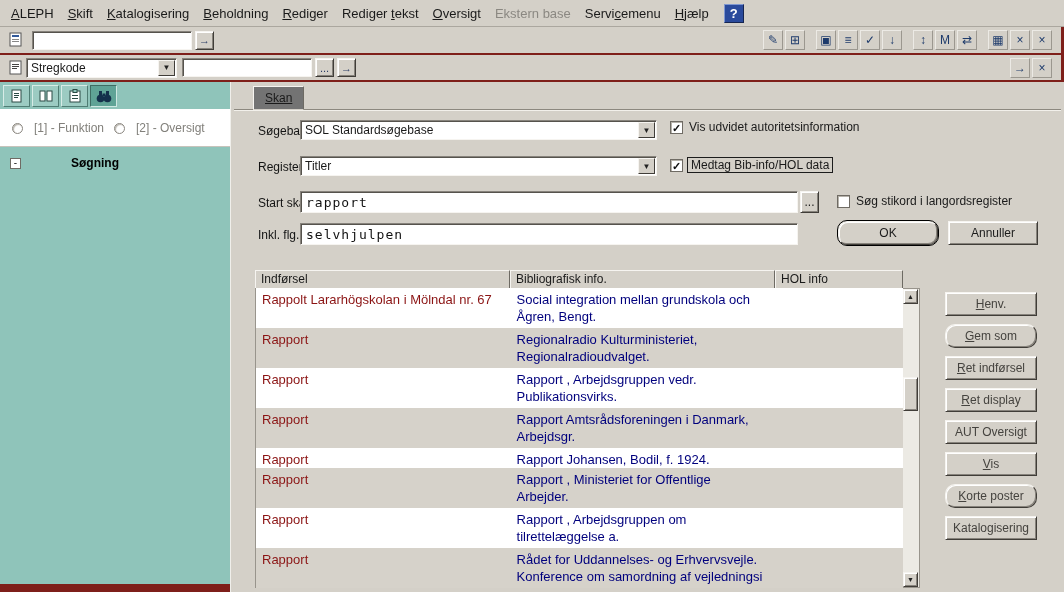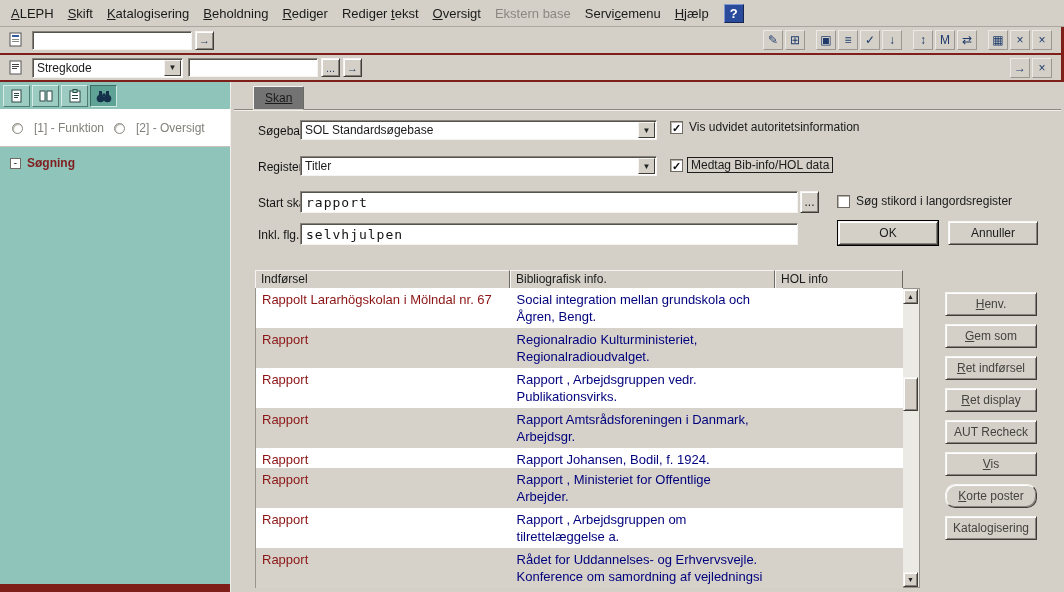--- a/index.html
+++ b/index.html
@@ -37,41 +37,41 @@
   .tbicon { width:20px; height:20px; margin-left:2px; background:#d4d0c8;
     border:1px solid; border-color:#eceae5 #9b978f #9b978f #eceae5;
     display:flex; align-items:center; justify-content:center; font-size:12px; color:#1d3a6b; }
   .tbicon.gap { margin-left:11px; }
   .combo { height:20px; background:#fff; border:1px solid; border-color:#87837c #f6f4f0 #f6f4f0 #87837c;
     box-shadow:inset 1px 1px 0 #56534d; display:flex; align-items:center; }
   .combo-value { flex:1; font-size:12px; padding-left:4px; white-space:nowrap; overflow:hidden; }
   .combo-arrow { width:17px; height:16px; margin:1px; background:#d4d0c8; flex:0 0 auto;
     border:1px solid; border-color:#f6f4f0 #403d38 #403d38 #f6f4f0;
     font-size:8px; color:#222; display:flex; align-items:center; justify-content:center; }
-  .bar-combo { width:151px; margin-left:6px; }
+  .bar-combo { width:151px; }
   .bar-input2 { width:130px; height:19px; margin-left:5px; padding:1px 4px;
     font:12px "DejaVu Sans Mono",monospace; outline:none; }
   
   .sidebar { position:absolute; left:0; top:82px; width:231px; bottom:0;
     background:#8fc4ba; border-right:1px solid #f0efeb; }
   .side-tabs { position:absolute; left:3px; top:3px; display:flex; gap:2px; }
   .side-tab { width:27px; height:22px; background:#9ccbc2;
     border:1px solid; border-color:#d8ece7 #4f7d74 #4f7d74 #d8ece7;
     display:flex; align-items:center; justify-content:center; }
   .side-tab.active { background:#5fa396; border-color:#3e6d64 #cfe8e2 #cfe8e2 #3e6d64; }
   .radio-strip { position:absolute; left:0; top:27px; width:100%; height:38px;
     background:#fff; border-bottom:1px solid #c7c3bb; }
   .radio { position:absolute; top:12px; display:flex; align-items:center; gap:11px;
     font-size:12px; color:#82807b; }
   .radio-dot { width:11px; height:11px; border-radius:50%; background:#fff;
     border:1px solid #8a867f; box-shadow:inset 1px 1px 1px #b9b5ae; }
   .tree-root { position:absolute; left:10px; top:74px; display:flex; align-items:center; }
   .expander { width:11px; height:11px; background:#fff; border:1px solid #6f6b64;
     font-size:10px; line-height:8px; text-align:center; color:#222; margin-right:6px; }
-  .tree-root-label { font-size:12px; font-weight:bold; color:#7f1d1d; }
+  .tree-root-label { font-size:12px; font-weight:bold; color:#000000;margin-left:44px; }
   .tree-children { position:absolute; left:15px; top:94px; width:200px; }
   .tree-children::before { content:""; position:absolute; left:0; top:0; height:46px;
     border-left:1px dotted #3f3f3f; }
   .tree-item { position:relative; height:18px; line-height:18px; padding-left:15px;
     font-size:12px; color:#111; white-space:nowrap; }
   .tree-item::before { content:""; position:absolute; left:1px; top:9px; width:11px;
     border-top:1px dotted #3f3f3f; }
   .tree-item.selected { color:#9c1111; }
   .sidebar-accent { position:absolute; left:0; bottom:0; width:100%; height:8px; background:#7e1f1a; }
   
@@ -83,21 +83,21 @@
   .tab-line { position:absolute; left:3px; right:3px; top:27px; border-top:1px solid #8c887f;
     box-shadow:0 1px 0 #f2f0eb; }
   .flabel { position:absolute; font-size:12px; color:#141414; white-space:nowrap; }
   .field { position:absolute; background:#fff; border:1px solid; border-color:#87837c #f6f4f0 #f6f4f0 #87837c;
     box-shadow:inset 1px 1px 0 #56534d; padding:2px 5px;
     font:13px "DejaVu Sans Mono",monospace; letter-spacing:1px; color:#111; outline:none; }
   .abs { position:absolute; }
   .btn { position:absolute; background:#d4d0c8; border:1px solid; border-color:#f6f4f0 #403d38 #403d38 #f6f4f0;
     box-shadow:inset 1px 1px 0 #fff, inset -1px -1px 0 #87837c;
     font:12px "Liberation Sans",sans-serif; color:#1c1c1c; }
-  .btn.default { outline:1px solid #000; }
+  .btn.default { outline:1px solid #000;border-radius:9px; }
   .checkrow { position:absolute; display:flex; align-items:center; font-size:12px; white-space:nowrap; }
   .cb { width:13px; height:13px; flex:0 0 auto; background:#fff; border:1px solid #6f6b64;
     box-shadow:inset 1px 1px 0 #b6b2aa; font-size:11px; line-height:12px; text-align:center;
     color:#111; font-weight:bold; }
   .cb-label { margin-left:6px; }
   .cb-label.focus-rect { border:1px solid #1c1c1c; padding:0 3px; margin-left:4px; }
   
   .table-header { position:absolute; left:24px; top:188px; width:648px; height:28px; display:flex; }
   .hcell { background:#d4d0c8; border:1px solid; border-color:#f6f4f0 #6d6a63 #6d6a63 #f6f4f0;
     font-size:12px; padding:1px 0 0 5px; white-space:nowrap; overflow:hidden; }
@@ -367,23 +367,23 @@
       </div>
 
     <div class="scrollbar">
       <div class="scroll-btn up">▲</div>
       <div class="scroll-thumb"></div>
       <div class="scroll-btn down">▼</div>
     </div>
 
     <div class="actions">
         <button class="action-btn" style="top: 210px;"><u>H</u>env.</button>
-        <button class="action-btn" style="top: 242px;"><u>G</u>em som</button>
+        <button class="action-btn" style="top: 242px; border-radius: 10px;"><u>G</u>em som</button>
         <button class="action-btn" style="top: 274px;"><u>R</u>et indførsel</button>
         <button class="action-btn" style="top: 306px;"><u>R</u>et display</button>
-        <button class="action-btn" style="top: 338px;">AUT Recheck</button>
+        <button class="action-btn" style="top: 338px;">AUT Oversigt</button>
         <button class="action-btn" style="top: 370px;"><u>V</u>is</button>
         <button class="action-btn" style="top: 402px; border-radius: 10px;"><u>K</u>orte poster</button>
         <button class="action-btn" style="top: 434px;">Katalogisering</button>
       </div>
   </div>
 
 </div>
 
 </body></html>

